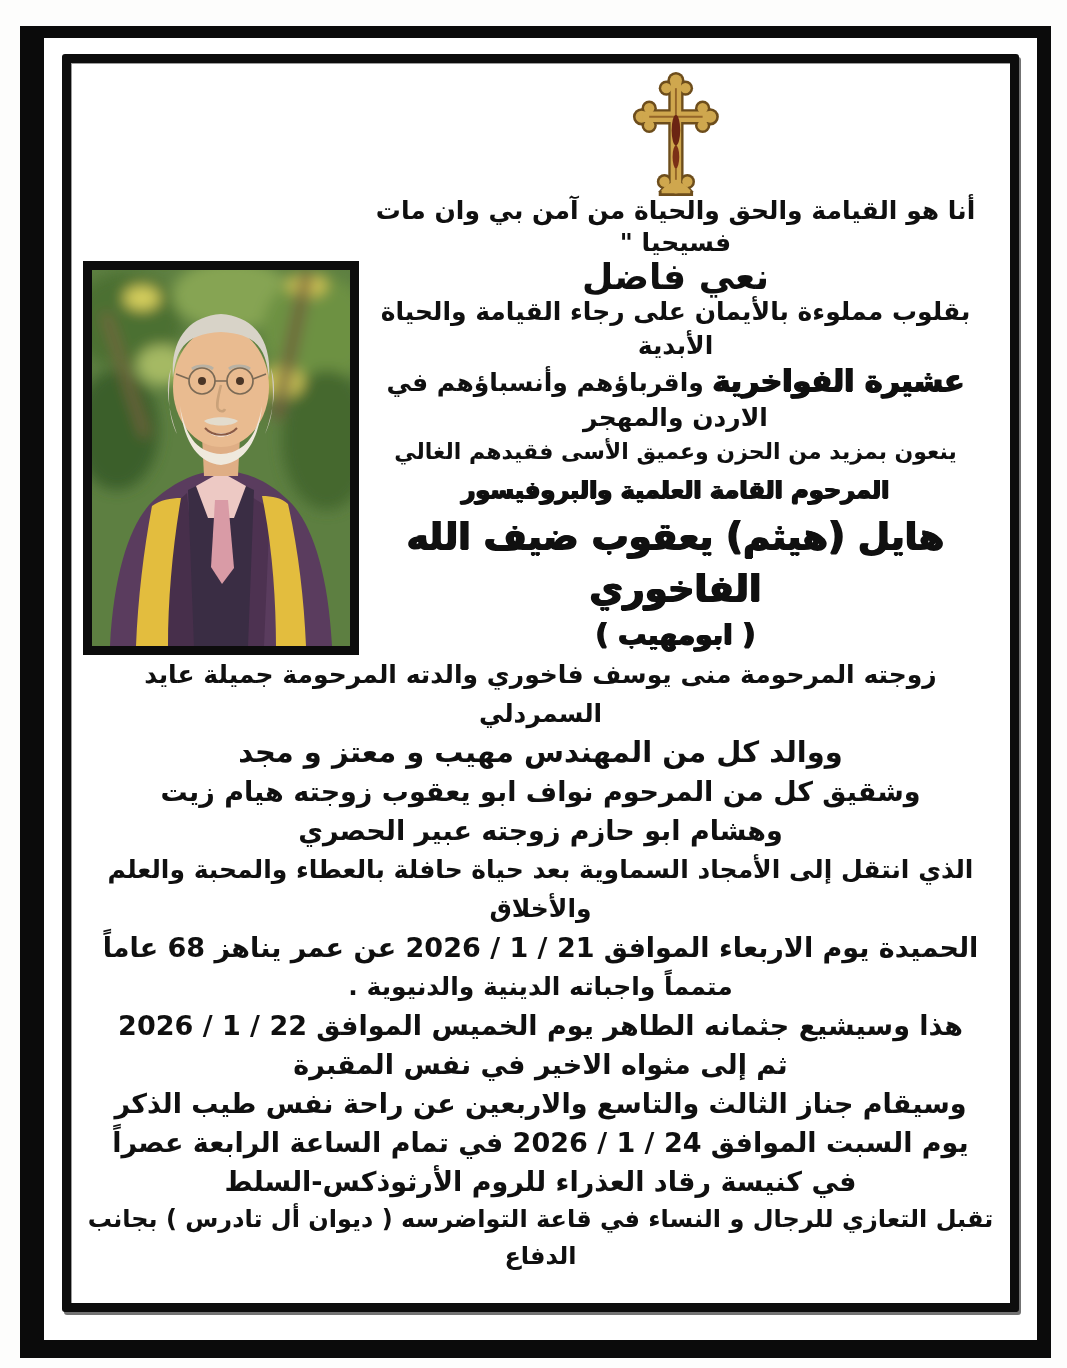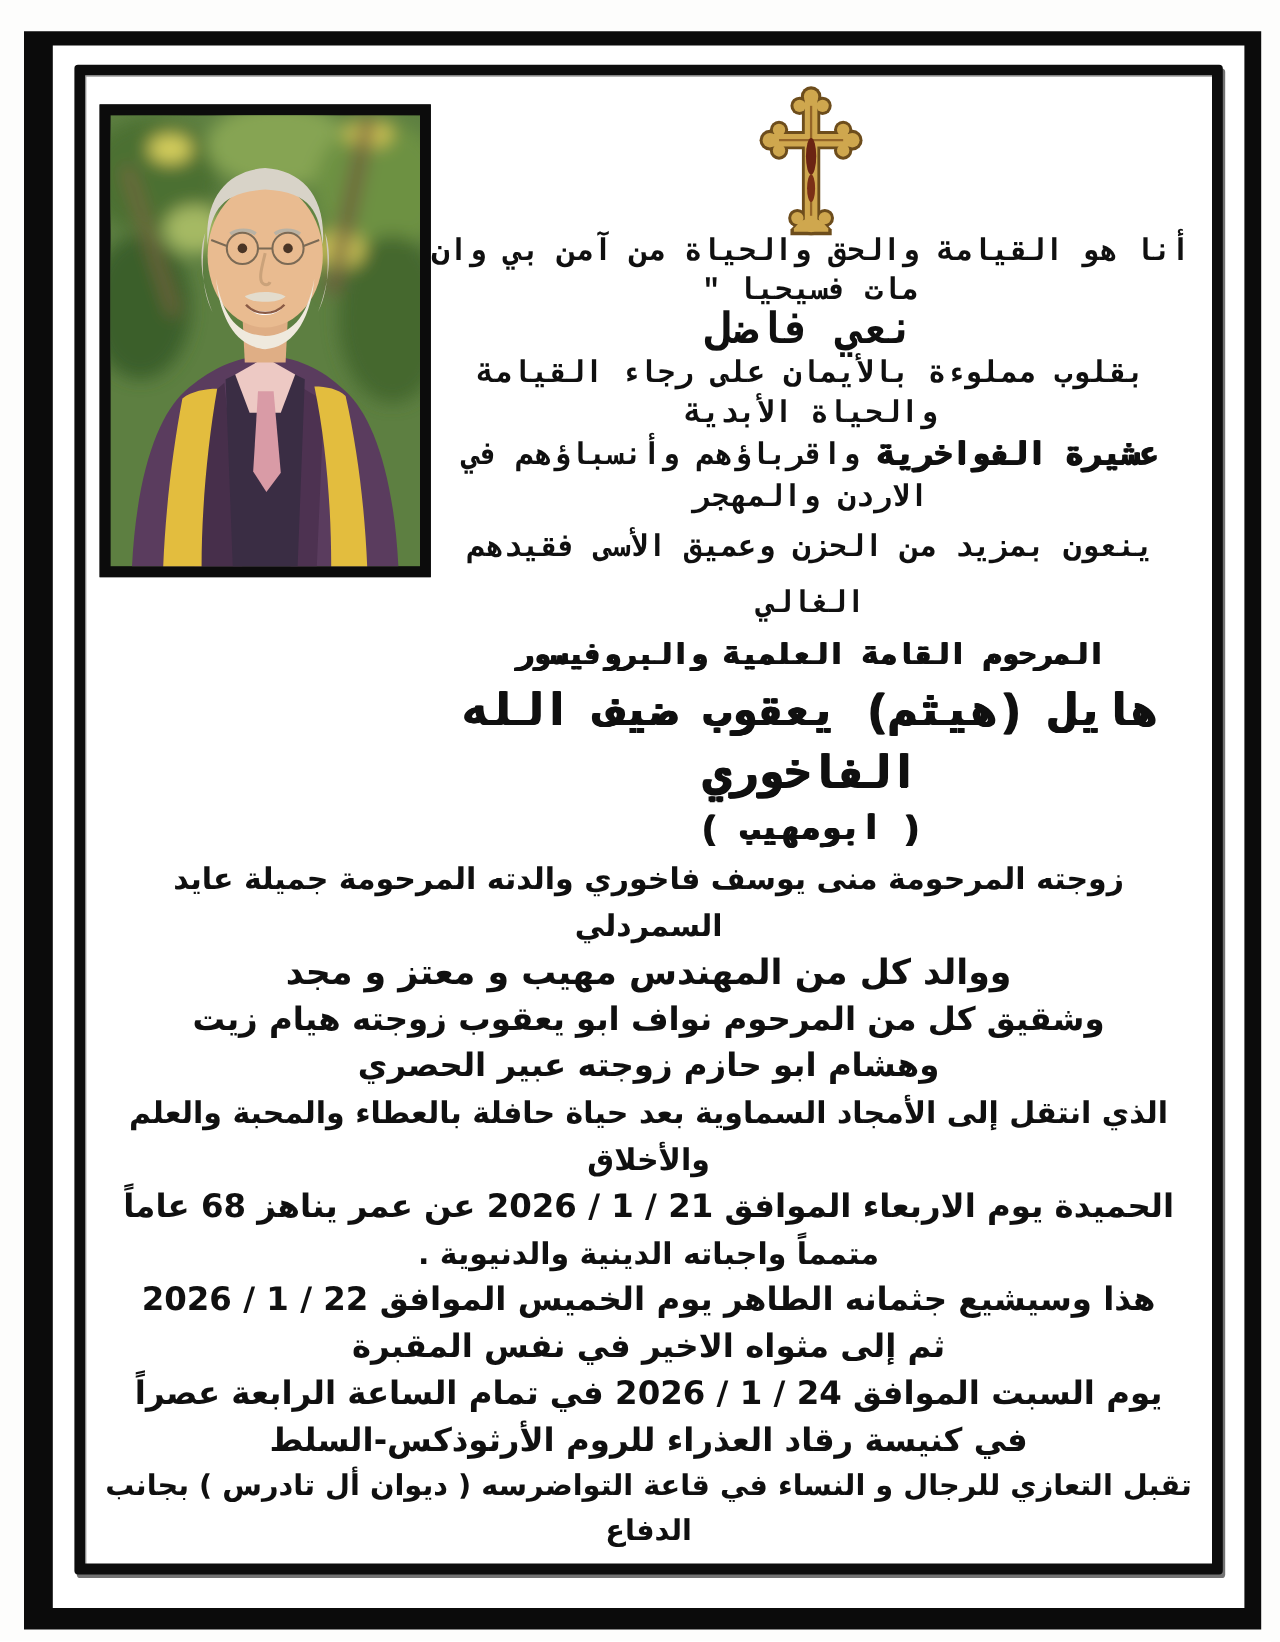--- a/index.html
+++ b/index.html
@@ -20,39 +20,39 @@
     background: #ffffff;
   }
   .inner-frame {
     position: absolute; left: 18px; right: 18px; top: 16px; bottom: 28px;
     border: 9px solid #0d0d0d; border-radius: 3px;
     box-shadow: 2px 3px 0 rgba(0,0,0,.55), inset 1px 1px 0 rgba(90,90,90,.6);
     background: #fff; overflow: hidden;
   }
   .content { position: absolute; inset: 0; padding: 10px 12px 0; }
 
-  .header-row { display: flex; align-items: flex-start; font-family: Liberation Mono, monospace; }
+  .header-row { display: flex; align-items: flex-end; }
   .photo-frame {
     flex: 0 0 auto; width: 276px; height: 394px;
     border: 9px solid #0c0c0c; background: #111; margin-top: 14px;
   }
   .photo-frame svg { display: block; width: 100%; height: 100%; }
   .header-col { flex: 1 1 auto; text-align: center; padding-right: 6px; min-width: 0; }
   .cross-wrap { height: 122px; margin-top: -2px; }
   .cross-wrap svg { height: 126px; }
 
   .line { font-weight: bold; }
   .heavy { text-shadow: 0.9px 0 currentColor, -0.9px 0 currentColor, 0 0.5px currentColor; }
 
   .scripture   { font-size: 25px; line-height: 32px; margin-top: 2px; }
   .notice-type { font-size: 36px; line-height: 36px; }
   .faith-line  { font-size: 25px; line-height: 34px; }
   .clan-line   { font-size: 25px; line-height: 35px; }
-  .clan-line .clan-name { font-size: 26px; }
-  .mourn-line  { font-size: 25px; line-height: 47px; }
+  .clan-line .clan-name { font-size: 30px; }
+  .mourn-line  { font-size: 22px; line-height: 34px; }
   .title-line  { font-size: 24px; line-height: 42px; }
   .name-line   { font-size: 37px; line-height: 52px; }
   .kunya-line  { font-size: 28px; line-height: 40px; }
 
   .body-lines { text-align: center; margin-top: 0; }
   .bline { font-size: 25px; line-height: 39px; font-weight: bold; }
   .sz-lg { font-size: 29px; }
   .sz-md { font-size: 27px; }
   .sz-sm { font-size: 24px; line-height: 37px; }
 </style>
@@ -173,20 +173,21 @@
         <div class="body-lines">
           <div class="bline">زوجته المرحومة منى يوسف فاخوري والدته المرحومة جميلة عايد السمردلي</div>
           <div class="bline sz-lg">ووالد كل من المهندس مهيب و معتز و مجد</div>
           <div class="bline sz-md">وشقيق كل من المرحوم نواف ابو يعقوب زوجته هيام زيت</div>
           <div class="bline sz-md">وهشام ابو حازم زوجته عبير الحصري</div>
           <div class="bline">الذي انتقل إلى الأمجاد السماوية بعد حياة حافلة بالعطاء والمحبة والعلم والأخلاق</div>
           <div class="bline sz-md">الحميدة يوم الاربعاء الموافق  21 / 1 / 2026 عن عمر يناهز 68 عاماً</div>
           <div class="bline">متمماً واجباته  الدينية والدنيوية .</div>
           <div class="bline sz-md">هذا وسيشيع جثمانه الطاهر يوم الخميس الموافق 22 / 1 / 2026</div>
           <div class="bline sz-md">ثم إلى مثواه الاخير في نفس المقبرة</div>
+          <div class="bline sz-md">وسيقام جناز الثالث والتاسع والاربعين عن راحة نفس طيب الذكر</div>
           <div class="bline sz-md">يوم السبت الموافق 24 / 1 / 2026 في تمام الساعة الرابعة عصراً</div>
           <div class="bline sz-md">في كنيسة رقاد العذراء للروم الأرثوذكس-السلط</div>
           <div class="bline sz-sm">تقبل التعازي للرجال و النساء  في قاعة التواضرسه ( ديوان أل تادرس ) بجانب الدفاع</div>
 
         </div>
 
       </div>
     </div>
   </div>
 </div>

